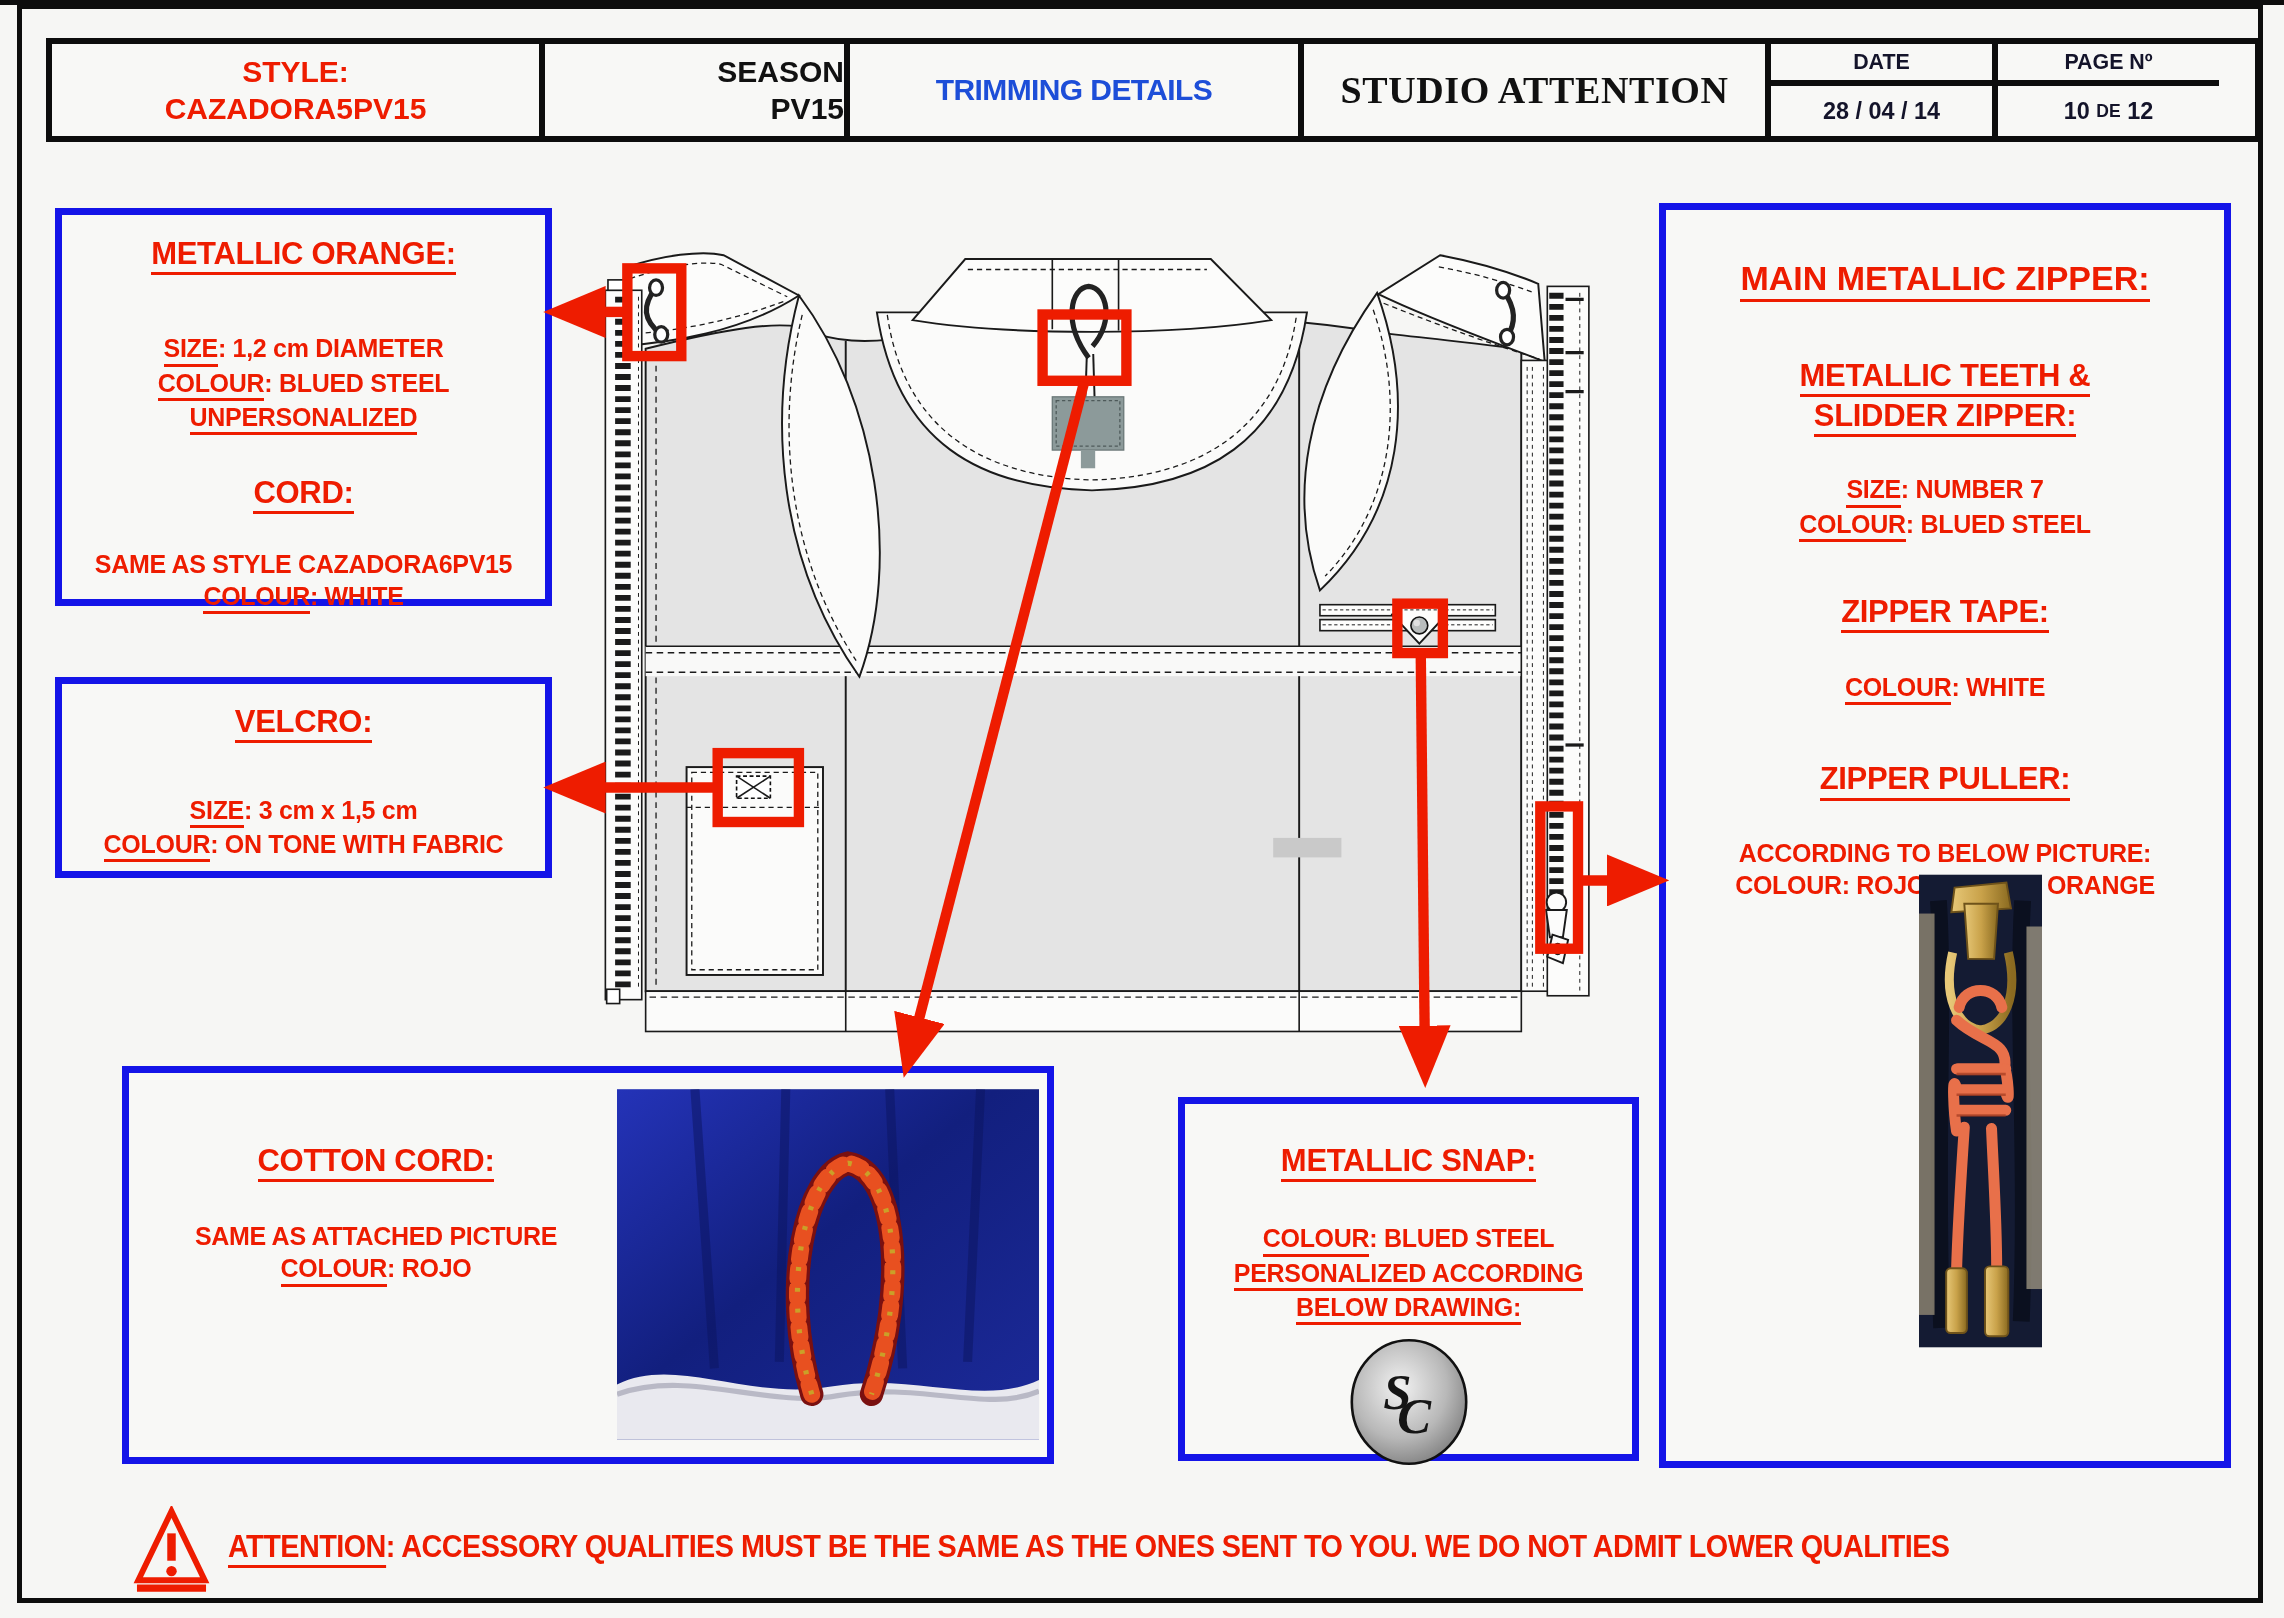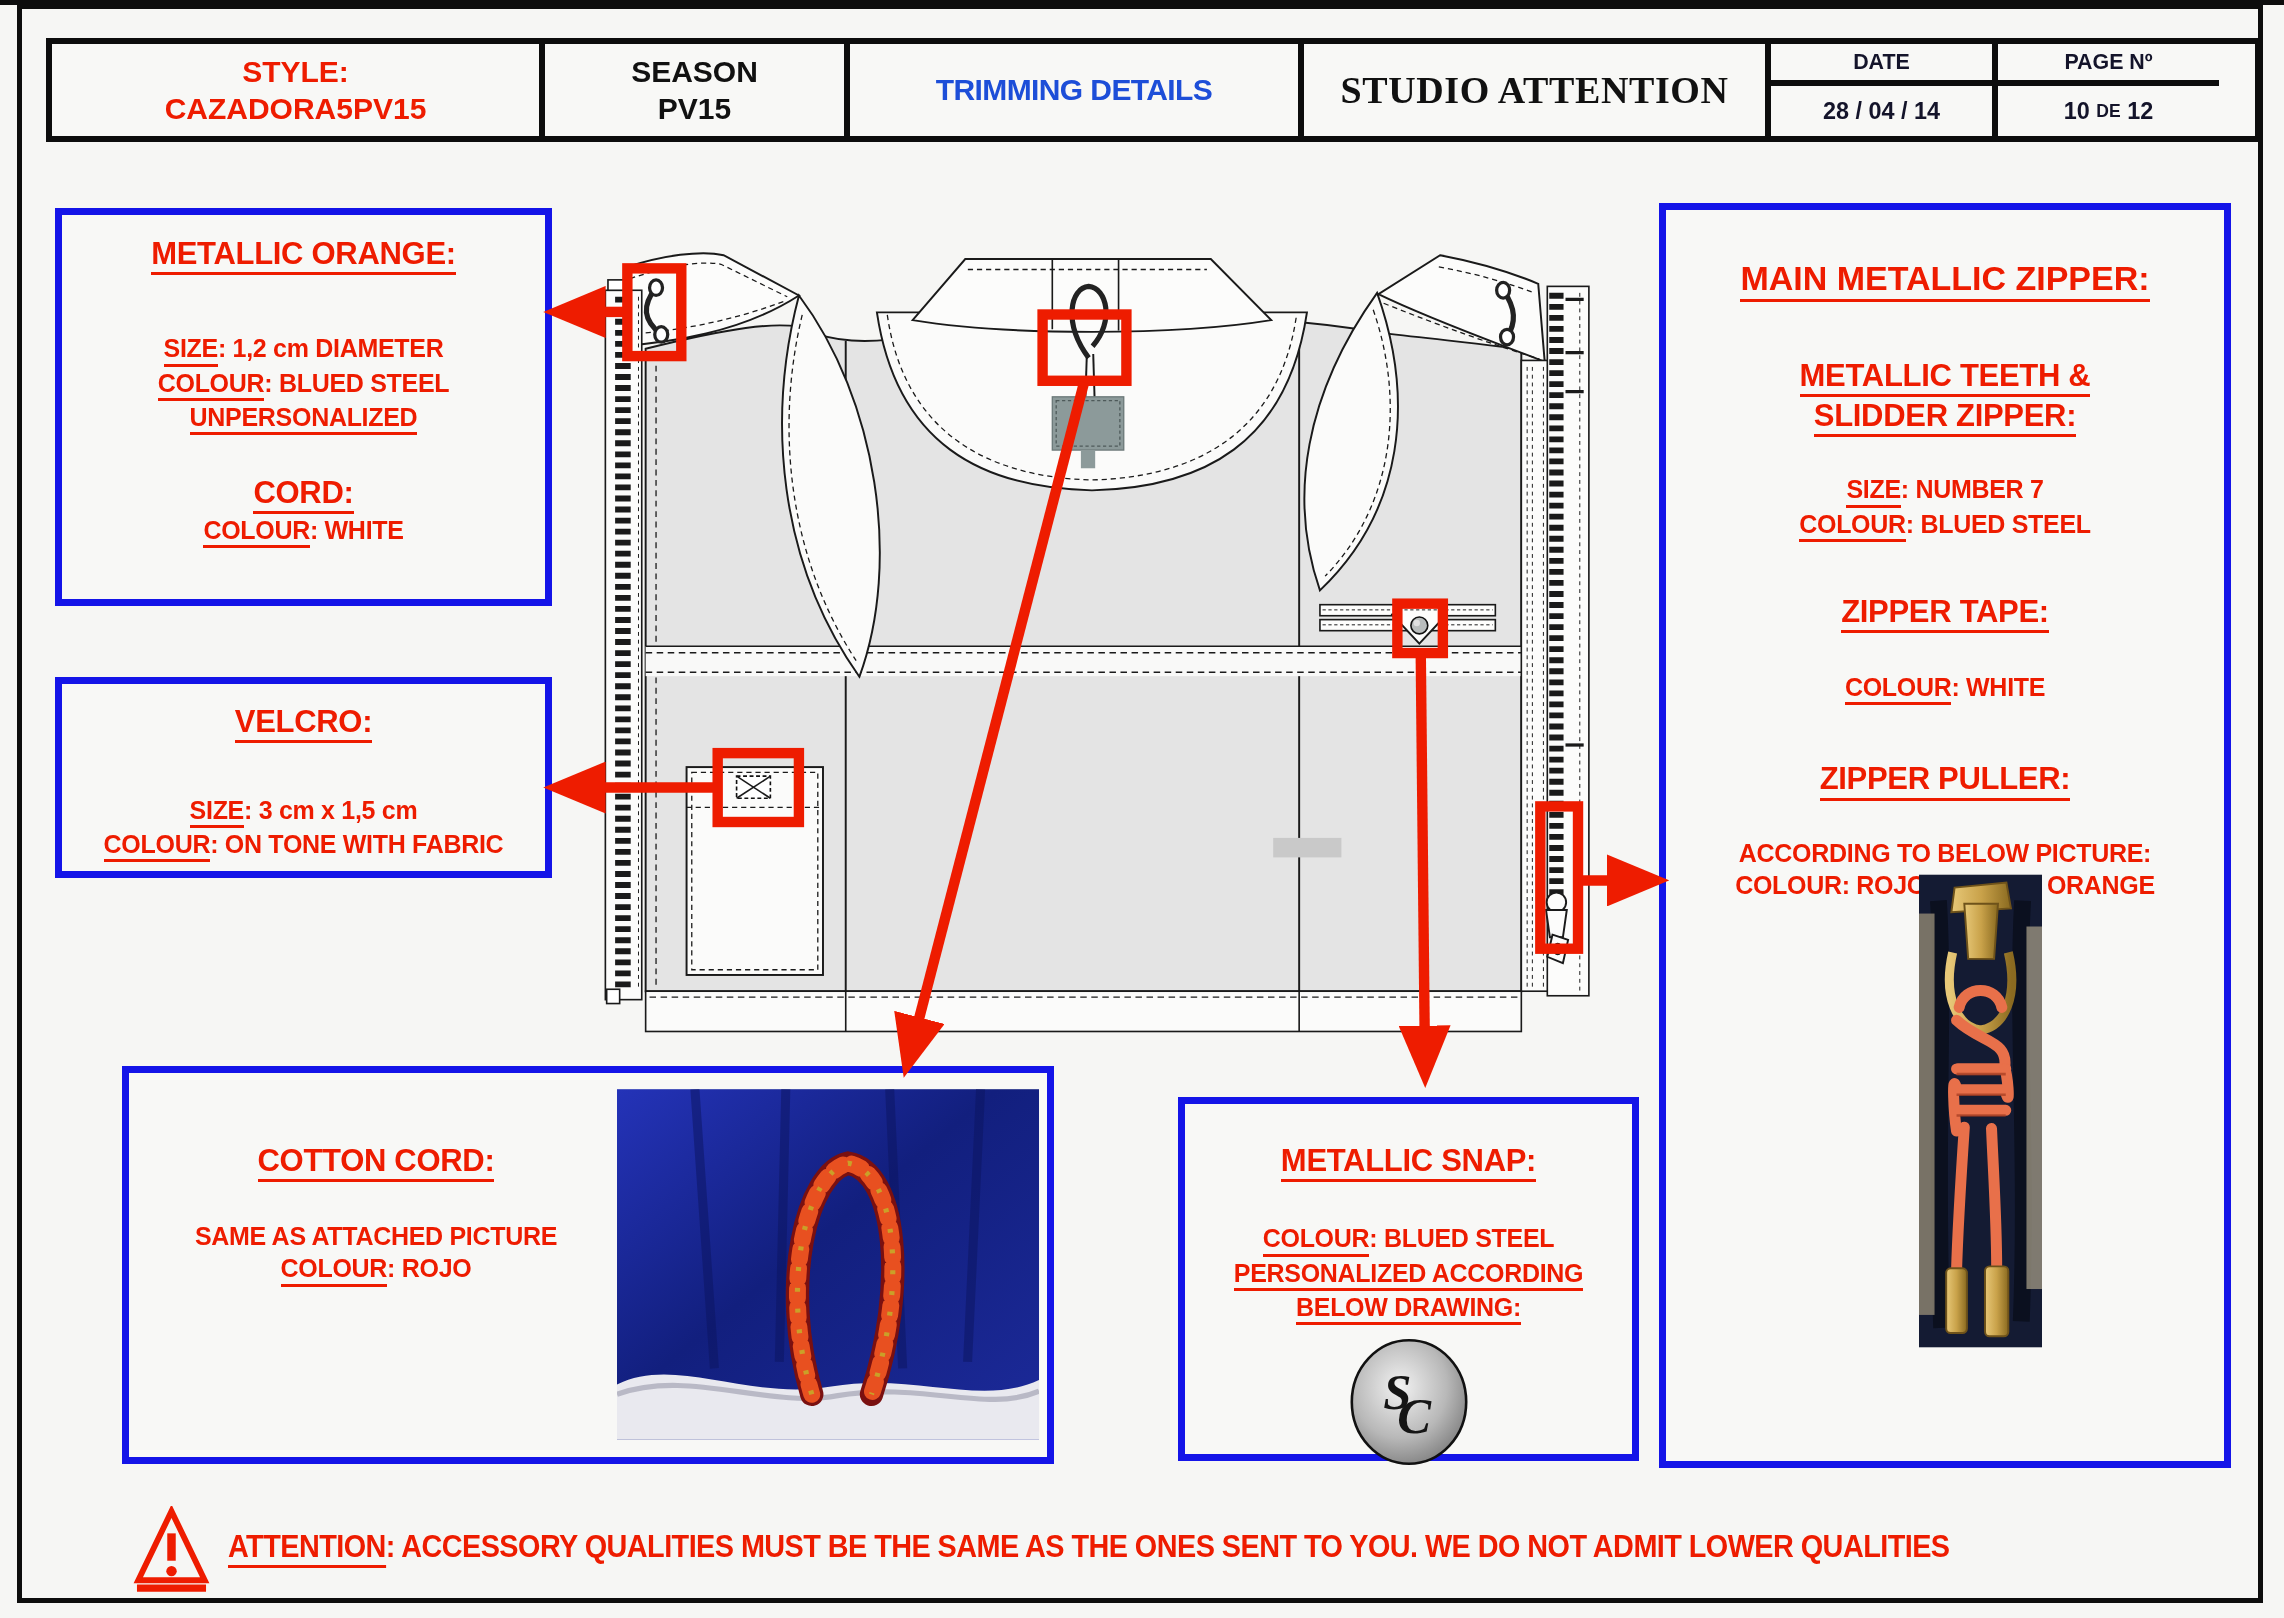--- a/index.html
+++ b/index.html
@@ -7,21 +7,21 @@
        font-family:"Liberation Sans",sans-serif;font-weight:bold;color:#ee1c00;
        overflow:hidden;-webkit-font-smoothing:antialiased;}
   .abs{position:absolute;}
   .frame{left:17px;top:3.9px;width:2236px;height:1589px;border:5.8px solid #0d0d0d;}
   .edge-top{left:0;top:0;width:2284px;height:5.2px;background:#0d0d0d;}
   
   .hdr{left:46px;top:38px;width:2203px;height:92px;border:6.5px solid #0d0d0d;display:flex;background:#f8f8f6;}
   .hcell{border-right:6.5px solid #0d0d0d;display:flex;flex-direction:column;justify-content:center;align-items:center;text-align:center;}
   .hcell:last-child{border-right:none;}
   .h-style{width:487px;color:#ee1c00;font-size:30px;line-height:1.25;}
-  .h-season{width:299px;color:#111;font-size:30px;line-height:1.25;}
+  .h-season{width:299px;color:#111;font-size:30px;line-height:1.25;align-items:flex-end;}
   .h-trim{width:448px;color:#1d4ed8;font-size:30px;letter-spacing:-0.6px;justify-content:center;}
   .h-brand{width:461px;color:#111;font-family:"Liberation Serif",serif;font-size:38px;letter-spacing:0.6px;}
   .h-split{width:221px;padding:0;color:#14142a;}
   .h-split .lab{height:36px;border-bottom:6.5px solid #0d0d0d;display:flex;align-items:center;justify-content:center;font-size:21.4px;width:100%;}
   .h-split .val{flex:1;display:flex;align-items:center;justify-content:center;font-size:23.4px;width:100%;}
   .desmall{font-size:17.5px;}
   
   .bluebox{border:7.8px solid #1414e8;background:#f8f8f6;text-align:center;box-sizing:border-box;}
   .bx-title{font-size:31px;letter-spacing:-0.3px;}
   .bx-body{font-size:25px;line-height:1.28;letter-spacing:-0.3px;}
@@ -158,20 +158,21 @@
     <line x1="1070" y1="1141" x2="1070" y2="1203" stroke-width="2.5"></line>
   </g>
 </svg>
 
 <div class="abs bluebox" style="left:55px;top:208px;width:497px;height:398px;">
   <div class="bx-title" style="margin-top:21px;"><span class="u">METALLIC ORANGE:</span></div>
   <div class="bx-body" style="margin-top:57px;"><span class="u">SIZE</span><span>: 1,2 cm DIAMETER</span></div>
   <div class="bx-body"><span class="u">COLOUR</span><span>: BLUED STEEL</span></div>
   <div class="bx-body"><span class="u">UNPERSONALIZED</span></div>
   <div class="bx-title" style="margin-top:40px;"><span class="u">CORD:</span></div>
+  <div class="bx-body" style="margin-top:34px;">SAME AS STYLE CAZADORA6PV15</div>
   <div class="bx-body"><span class="u">COLOUR</span><span>: WHITE</span></div>
 </div>
 
 <div class="abs bluebox" style="left:55px;top:677px;width:497px;height:201px;">
   <div class="bx-title" style="margin-top:19.5px;"><span class="u">VELCRO:</span></div>
   <div class="bx-body" style="margin-top:51px;"><span class="u">SIZE</span><span>: 3 cm x 1,5 cm</span></div>
   <div class="bx-body"><span class="u">COLOUR</span><span>: ON TONE WITH FABRIC</span></div>
 </div>
 
 <div class="abs bluebox" style="left:122px;top:1066px;width:932px;height:398px;">

